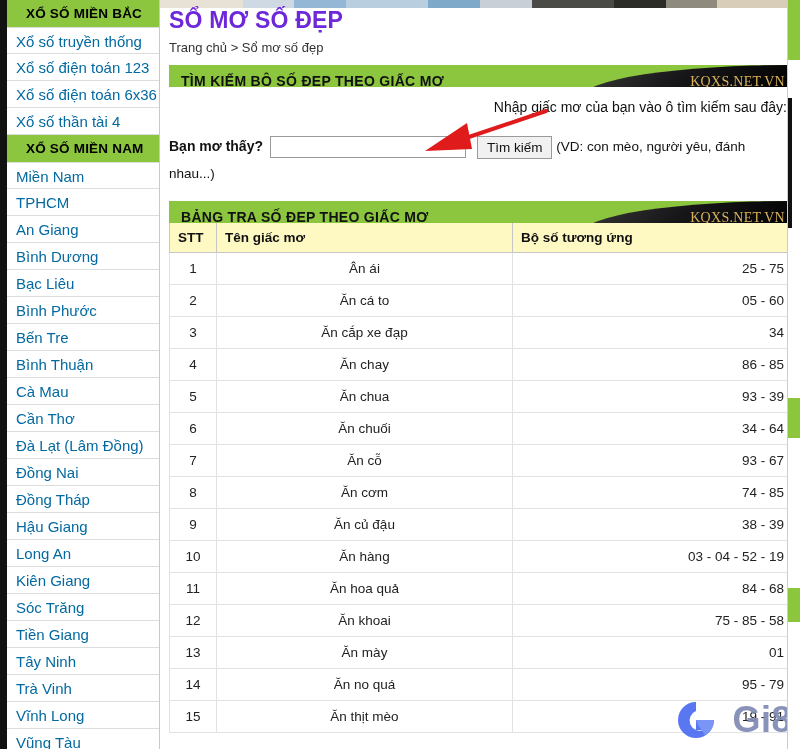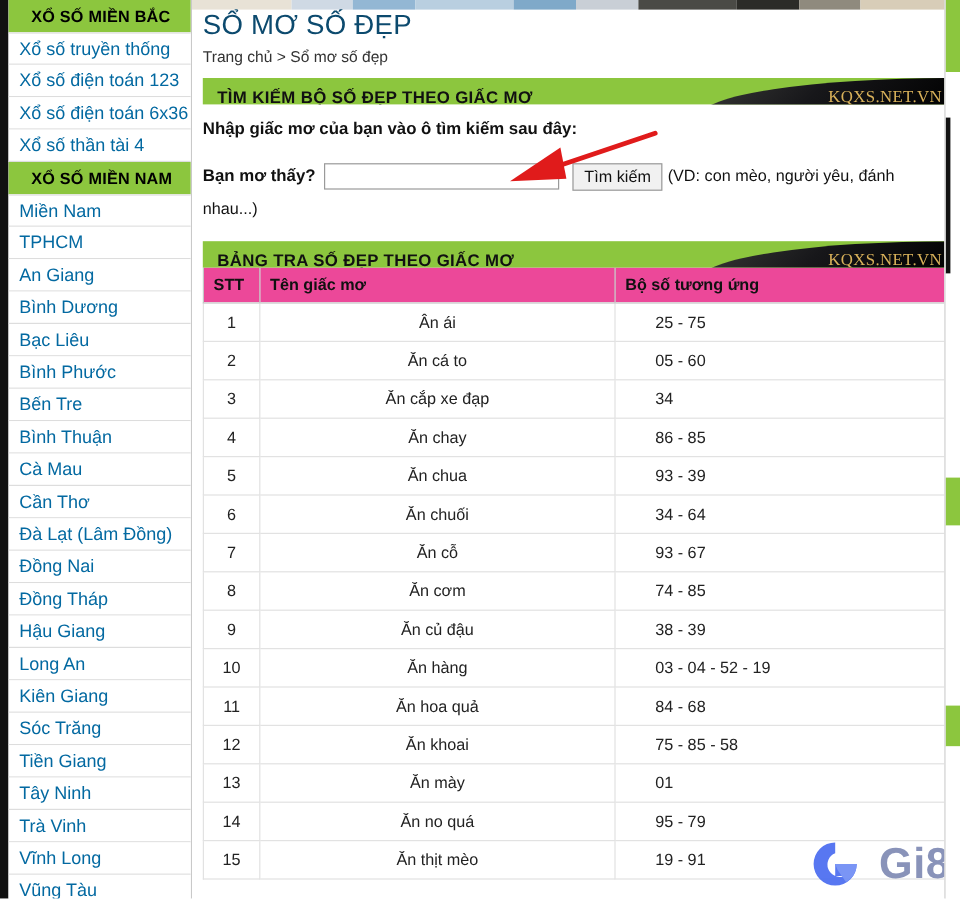--- a/index.html
+++ b/index.html
@@ -68,22 +68,22 @@
     left: 161px; top: 0;
     width: 626px;
     height: 749px;
     padding: 0 0 0 8px;
     overflow: hidden;
   }
 
   .page-title {
     margin: 6px 0 0 0;
     font-size: 23px;
-    font-weight: normal;
-    color: #0c4a6e;
+    font-weight: bold;
+    color: #6d28d9;
     letter-spacing: .2px;
     line-height: 28px;
   }
   .breadcrumb {
     margin-top: 6px;
     font-size: 13px;
     color: #333333;
     line-height: 16px;
   }
 
@@ -122,22 +122,23 @@
     font-weight: normal;
     font-size: 14px;
     color: #d8b15a;
     letter-spacing: .3px;
     white-space: nowrap;
   }
 
   .intro {
     margin-top: 12px;
     font-size: 14px;
-    font-weight: bold;
-    color: #111111;
+    font-weight: normal;
+    color: #111111;
+    text-align: right;
   }
 
   .search-row {
     margin-top: 18px;
     font-size: 14px;
     color: #111111;
     line-height: 26px;
   }
   .search-row .ask {
     font-weight: bold;
@@ -175,40 +176,40 @@
   .green-bar.table-bar { margin-top: 14px; }
 
   
   #dream-table {
     width: 624px;
     border-collapse: collapse;
     table-layout: fixed;
     font-size: 13.5px;
   }
   #dream-table th {
-    background: #ec4899;
+    background: #fef9c3;
     color: #111111;
     font-weight: bold;
     text-align: left;
     height: 29px;
     padding: 0 8px;
     border: 1px solid #c6c6c6;
     border-top: none;
     white-space: nowrap;
   }
   #dream-table td {
     height: 32px;
     padding: 0 8px;
     border: 1px solid #e2e2e2;
     color: #222222;
     background: #ffffff;
   }
   #dream-table td.c-stt { text-align: center; width: 47px; }
   #dream-table td.c-name { text-align: center; width: 296px; }
-  #dream-table td.c-num  { text-align: left; padding-left: 33px; }
+  #dream-table td.c-num  { text-align: right; padding-left: 33px; }
   #dream-table th.c-stt { width: 47px; }
   #dream-table th.c-name { width: 296px; }
 
   
   #arrow-annotation {
     position: absolute;
     left: 415px; top: 105px;
     width: 145px; height: 55px;
     pointer-events: none;
   }

